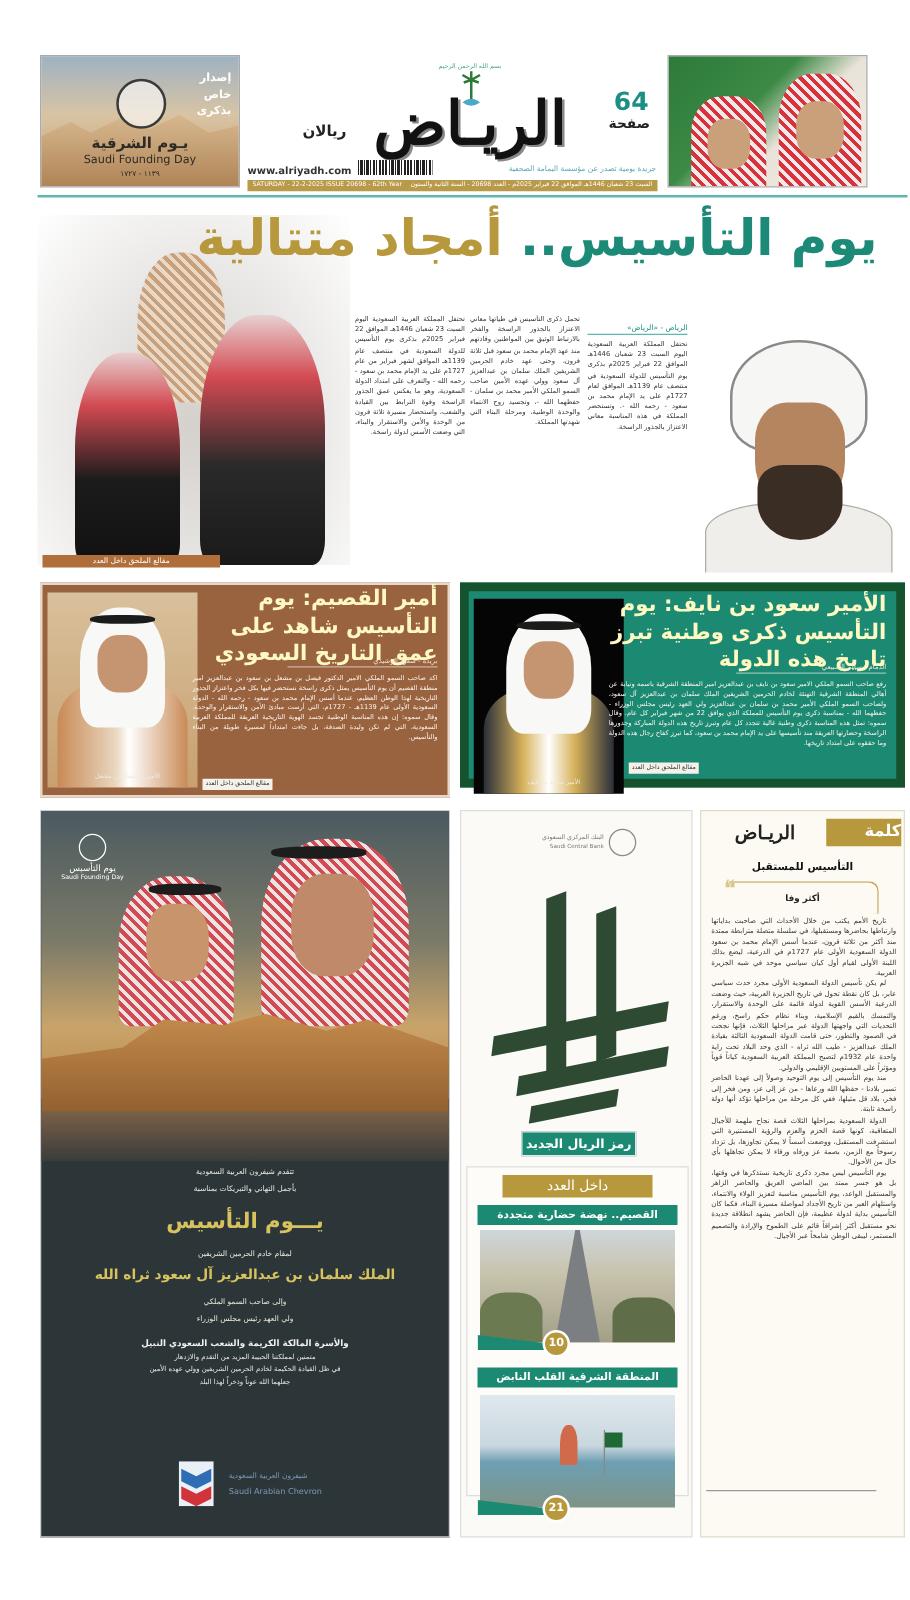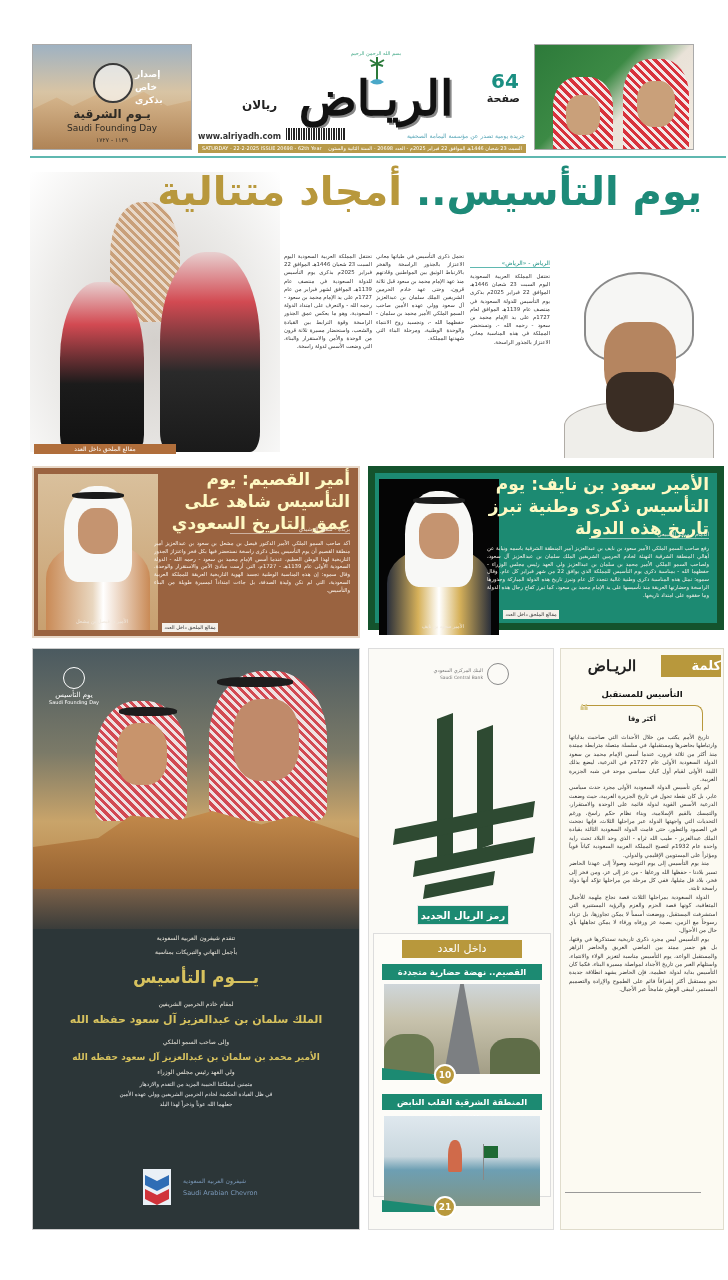--- a/index.html
+++ b/index.html
@@ -9,21 +9,21 @@
   .page { position: absolute; left: 30px; top: 40px; width: 696px; height: 1200px; }
 
   
   .masthead { position: absolute; left: 0; top: 0; width: 696px; height: 118px; }
   .mh-promo { position: absolute; left: 2px; top: 4px; width: 160px; height: 106px;
     background: linear-gradient(180deg,#9fb2c2 0%,#d8c4a4 45%,#c99c6a 100%); border: 1px solid #aaa; overflow: hidden; }
   .mh-promo .castle { position: absolute; left: 0; bottom: 0; width: 100%; height: 55%;
     background: linear-gradient(180deg,#d7b58a,#a97e52); clip-path: polygon(0 30%,15% 10%,25% 25%,40% 5%,55% 20%,70% 0,85% 25%,100% 15%,100% 100%,0 100%); opacity: .8; }
   .mh-promo .emblem { position: absolute; left: 60px; top: 18px; width: 40px; height: 40px; border-radius: 50%;
     border: 2px solid #3a3a3a; background: rgba(255,255,255,.6); }
-  .mh-promo .promo-ar { position: absolute; right: 6px; top: 23px; font-size: 9px; color: #fff; font-weight: bold; text-align: left; direction: rtl; line-height: 13px; width: 50px; }
+  .mh-promo .promo-ar { position: absolute; right: 6px; top: 12px; font-size: 9px; color: #fff; font-weight: bold; text-align: right; direction: rtl; line-height: 13px; width: 50px; }
   .mh-promo .founding-ar { position: absolute; left: 0; width: 100%; top: 62px; text-align: center; font-size: 12px; font-weight: bold; color: #2e2a24; direction: rtl; }
   .mh-promo .founding-en { position: absolute; left: 0; width: 100%; top: 78px; text-align: center; font-size: 9px; color: #2e2a24; }
   .mh-promo .founding-yr { position: absolute; left: 0; width: 100%; top: 91px; text-align: center; font-size: 6px; color: #2e2a24; }
 
   .mh-price { position: absolute; left: 212px; top: 58px; font-size: 12px; font-weight: bold; color: #222; direction: rtl; }
   .mh-logo { position: absolute; left: 226px; top: 10px; width: 240px; height: 78px; text-align: center; }
   .mh-logo .bismillah { font-size: 5px; color: #4a8; direction: rtl; }
   .mh-logo .palm { position: absolute; left: 112px; top: 6px; width: 18px; height: 32px; }
   .mh-logo .name { position: absolute; left: 0; top: 20px; width: 100%; font-family: "DejaVu Serif", serif; font-size: 48px;
     font-weight: bold; color: #111; direction: rtl; text-shadow: 2px 2px 0 #888; letter-spacing: 1px; }
@@ -296,24 +296,24 @@
     <div class="mini-logo">
       <div class="ring"></div>
       <div class="ar">يوم التأسيس</div>
       <div class="en">Saudi Founding Day</div>
     </div>
     <div class="text">
       <div class="t-small">تتقدم شيفرون العربية السعودية</div>
       <div class="t-small">بأجمل التهاني والتبريكات بمناسبة</div>
       <div class="t-gold">يـــوم التأسيس</div>
       <div class="t-small">لمقام خادم الحرمين الشريفين</div>
-      <div class="t-king">الملك سلمان بن عبدالعزيز آل سعود حفظه الله</div>
+      <div class="t-king">الملك سلمان بن عبدالعزيز آل سعود ثراه الله</div>
       <div class="t-small" style="margin-top:6px">وإلى صاحب السمو الملكي</div>
-      <div class="t-prince">الأمير محمد بن سلمان بن عبدالعزيز آل سعود حفظه الله</div>
       <div class="t-small">ولي العهد رئيس مجلس الوزراء</div>
+      <div class="t-white" style="margin-top:6px">والأسرة المالكة الكريمة والشعب السعودي النبيل</div>
       <div class="t-wish">متمنين لمملكتنا الحبيبة المزيد من التقدم والازدهار</div>
       <div class="t-wish">في ظل القيادة الحكيمة لخادم الحرمين الشريفين وولي عهده الأمين</div>
       <div class="t-wish">جعلهما الله عوناً وذخراً لهذا البلد</div>
     </div>
     <div class="brand">
       <svg class="chev" viewBox="0 0 28 36">
         <rect x="0" y="0" width="28" height="36" fill="#eaf0f6"></rect>
         <polygon points="2,6 14,12 26,6 26,16 14,22 2,16" fill="#2f6db5"></polygon>
         <polygon points="2,20 14,26 26,20 26,30 14,36 2,30" fill="#d0333a"></polygon>
       </svg>

